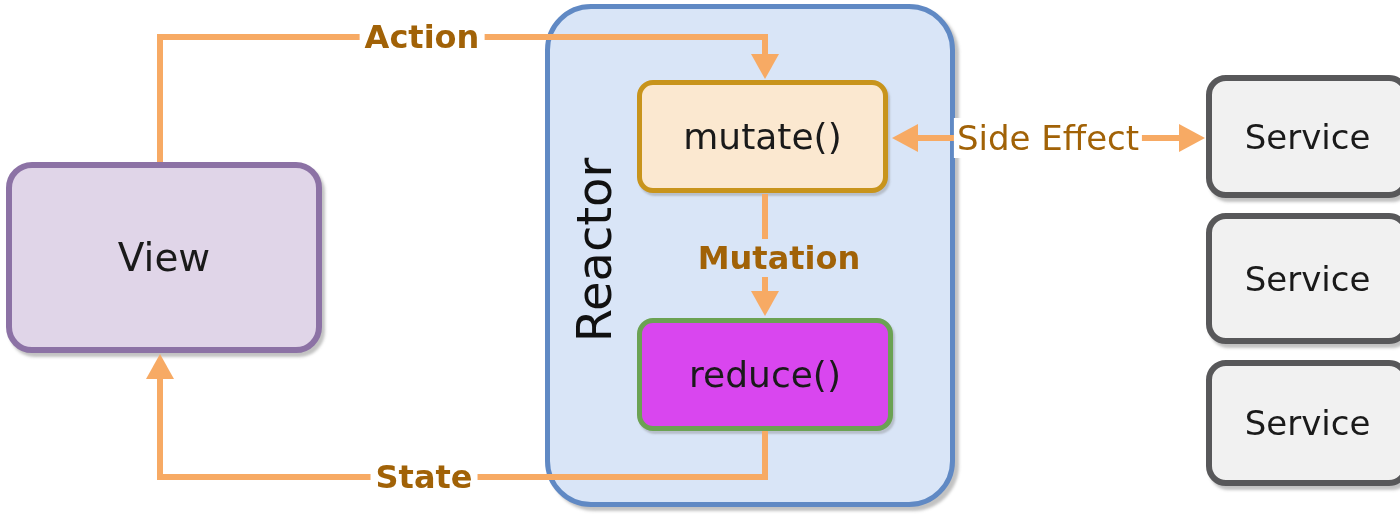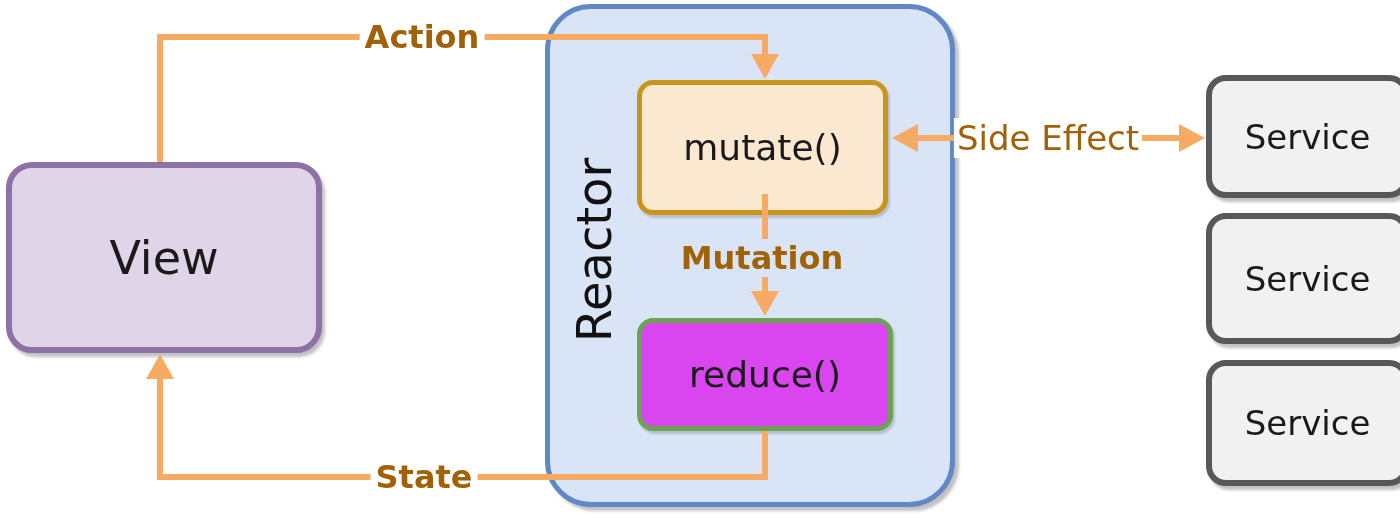--- a/index.html
+++ b/index.html
@@ -21,21 +21,21 @@
     justify-content: center;
     color: #1a1a1a;
   }
 
   .view-box {
     left: 6px; top: 162px; width: 316px; height: 191px;
     background: #e0d5e8;
     border: 6px solid #8c72a5;
     border-radius: 26px;
     box-shadow: 3px 4px 3px rgba(120,120,120,0.45);
-    font-size: 46px;
+    font-size: 39px;
     z-index: 1;
   }
 
   .reactor-box {
     left: 545px; top: 4px; width: 410px; height: 503px;
     background: #d9e5f7;
     border: 5px solid #6089c4;
     border-radius: 46px;
     box-shadow: 4px 4px 3px rgba(120,120,120,0.45);
     z-index: 1;
@@ -45,21 +45,21 @@
     position: absolute;
     left: 594px; top: 250px;
     transform: translate(-50%,-50%) rotate(-90deg);
     font-size: 48px;
     color: #111;
     white-space: nowrap;
     z-index: 2;
   }
 
   .mutate-box {
-    left: 637px; top: 80px; width: 251px; height: 135px;
+    left: 637px; top: 80px; width: 251px; height: 113px;
     background: #fbe8d0;
     border: 5px solid #c8941c;
     border-radius: 16px;
     box-shadow: 2px 3px 2px rgba(120,120,120,0.35);
     font-size: 36px;
     z-index: 2;
   }
 
   .reduce-box {
     left: 637px; top: 318px; width: 256px; height: 113px;
@@ -99,21 +99,21 @@
     font-size: 32px;
     background: #ffffff;
     padding: 0 5px;
     white-space: nowrap;
     z-index: 6;
   }
   .edge-label.on-reactor { background: #d9e5f7; }
   .edge-label.regular { font-weight: normal; font-size: 34px; padding: 0 3px; }
 
   .label-action    { left: 422px; top: 37px; }
-  .label-mutation  { left: 762px; top: 258px; }
+  .label-mutation  { left: 779px; top: 258px; }
   .label-state     { left: 424px; top: 477px; }
   .label-side-effect { left: 1048px; top: 138px; }
 </style>
 </head>
 <body>
 
 <div class="canvas">
 
   <div class="node view-box">
     <span>View</span>

